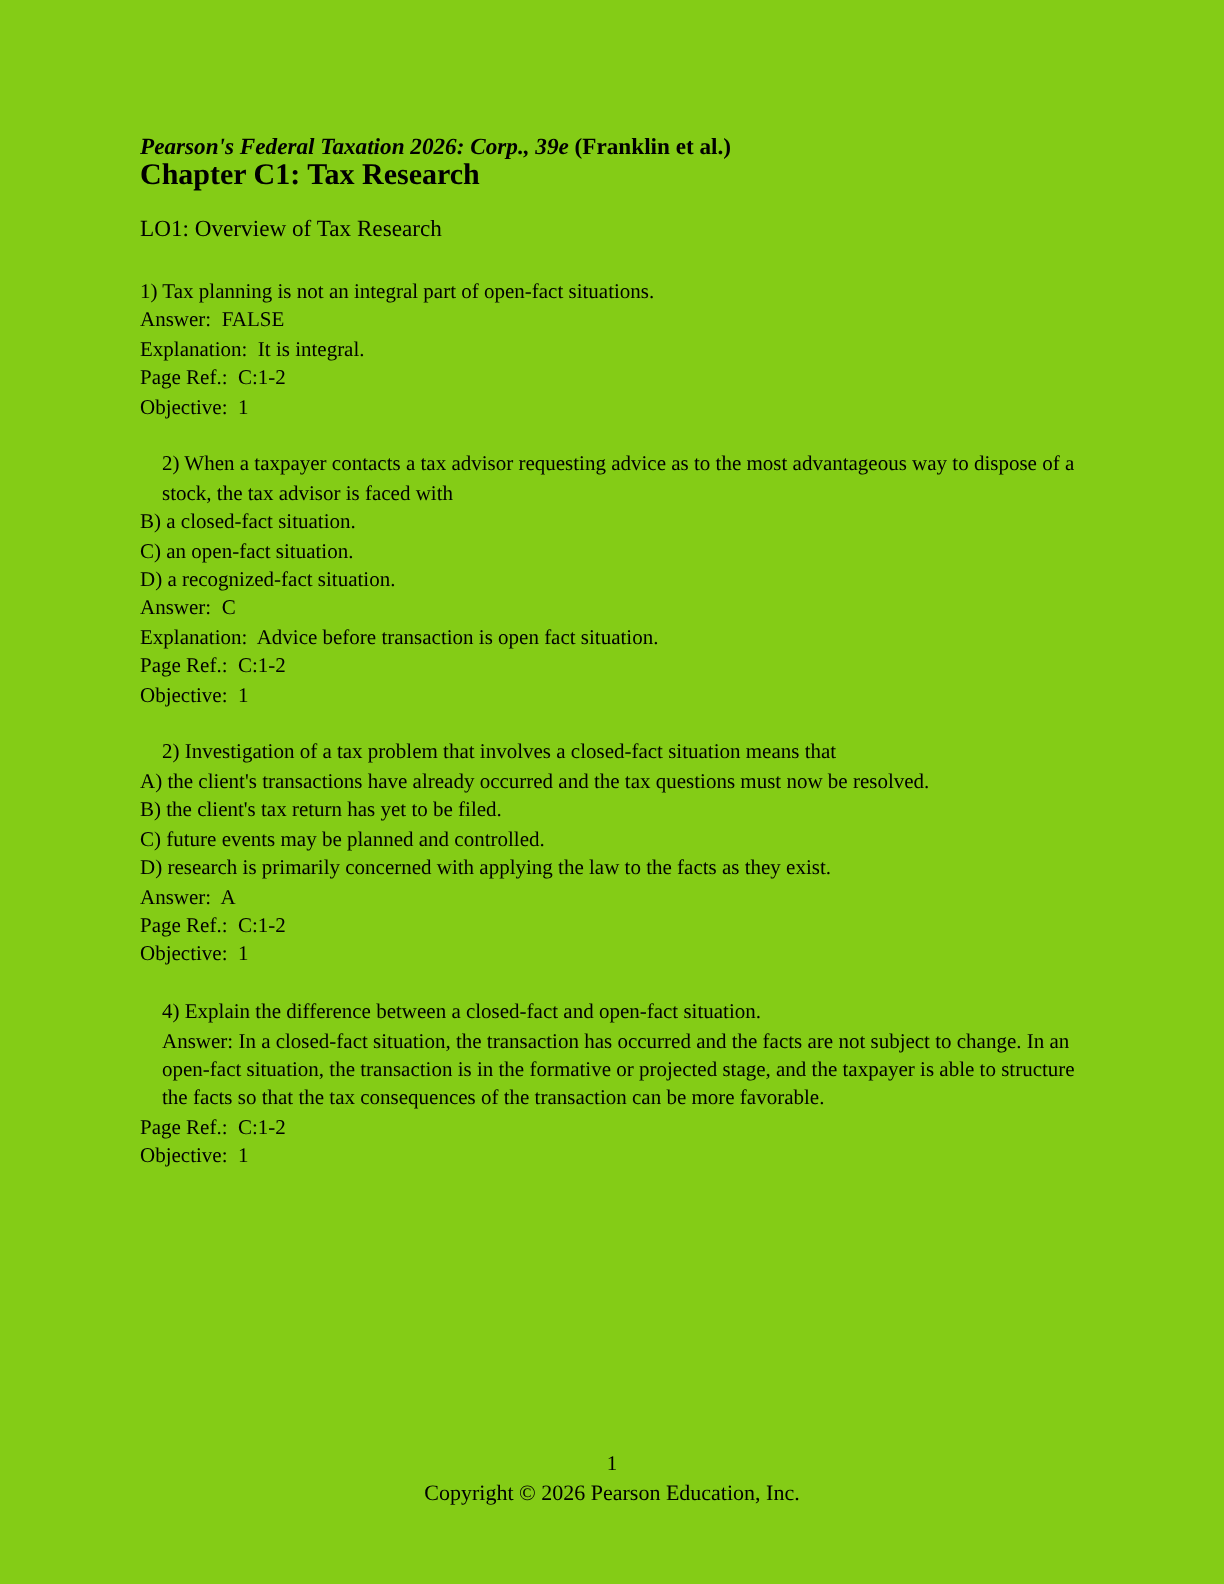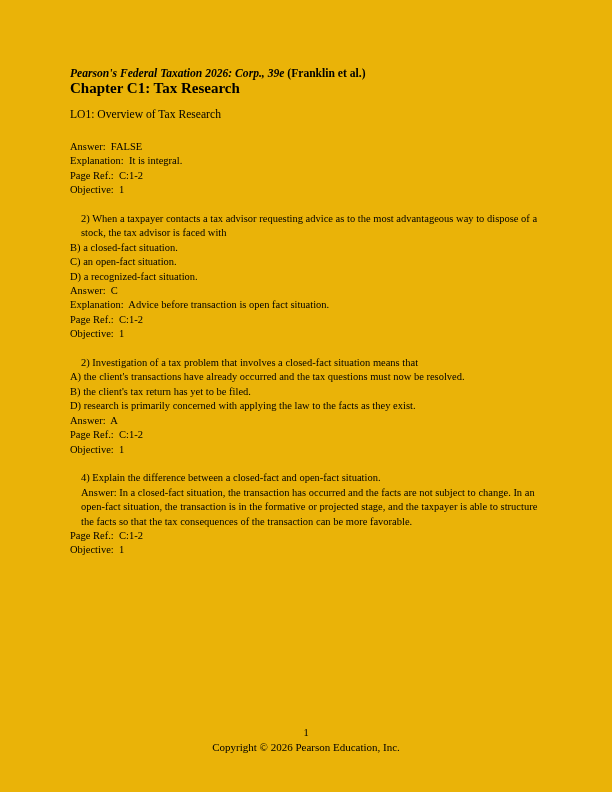--- a/index.html
+++ b/index.html
@@ -16,21 +16,21 @@
     color: #000000;
     overflow: hidden;
   }
 
   .page {
     position: absolute;
     left: 0;
     top: 0;
     width: 612px;
     height: 792px;
-    background: #eab308;
+    background: #84cc16;
   }
 
   
   .header {
     position: absolute;
     left: 70px;
     top: 66px;
     width: 478px;
   }
   .title-line {
@@ -119,20 +119,21 @@
   <div class="header">
     <div class="title-line"><span class="title-main">Pearson's Federal Taxation 2026: Corp., 39e</span><span class="title-authors"> (Franklin et al.)</span></div>
     <div class="chapter-line">Chapter C1:  Tax Research</div>
   </div>
 
   <div class="lo-heading">LO1:  Overview of Tax Research</div>
 
   <div class="body-area">
 
     <div class="qblock">
+      <div class="line">1) Tax planning is not an integral part of open-fact situations.</div>
       <div class="line">Answer:  FALSE</div>
       <div class="line">Explanation:  It is integral.</div>
       <div class="line">Page Ref.:  C:1-2</div>
       <div class="line">Objective:  1</div>
     </div>
 
     <div class="qblock">
       <div class="line wrap">2) When a taxpayer contacts a tax advisor requesting advice as to the most advantageous way to dispose of a stock, the tax advisor is faced with</div>
       <div class="line">B) a closed-fact situation.</div>
       <div class="line">C) an open-fact situation.</div>
@@ -140,20 +141,21 @@
       <div class="line">Answer:  C</div>
       <div class="line">Explanation:  Advice before transaction is open fact situation.</div>
       <div class="line">Page Ref.:  C:1-2</div>
       <div class="line">Objective:  1</div>
     </div>
 
     <div class="qblock">
       <div class="line wrap">2) Investigation of a tax problem that involves a closed-fact situation means that</div>
       <div class="line">A) the client's transactions have already occurred and the tax questions must now be resolved.</div>
       <div class="line">B) the client's tax return has yet to be filed.</div>
+      <div class="line">C) future events may be planned and controlled.</div>
       <div class="line">D) research is primarily concerned with applying the law to the facts as they exist.</div>
       <div class="line">Answer:  A</div>
       <div class="line">Page Ref.:  C:1-2</div>
       <div class="line">Objective:  1</div>
     </div>
 
     <div class="qblock">
       <div class="line wrap">4) Explain the difference between a closed-fact and open-fact situation.</div>
       <div class="line wrap">Answer:  In a closed-fact situation, the transaction has occurred and the facts are not subject to change. In an open-fact situation, the transaction is in the formative or projected stage, and the taxpayer is able to structure the facts so that the tax consequences of the transaction can be more favorable.</div>
       <div class="line">Page Ref.:  C:1-2</div>

